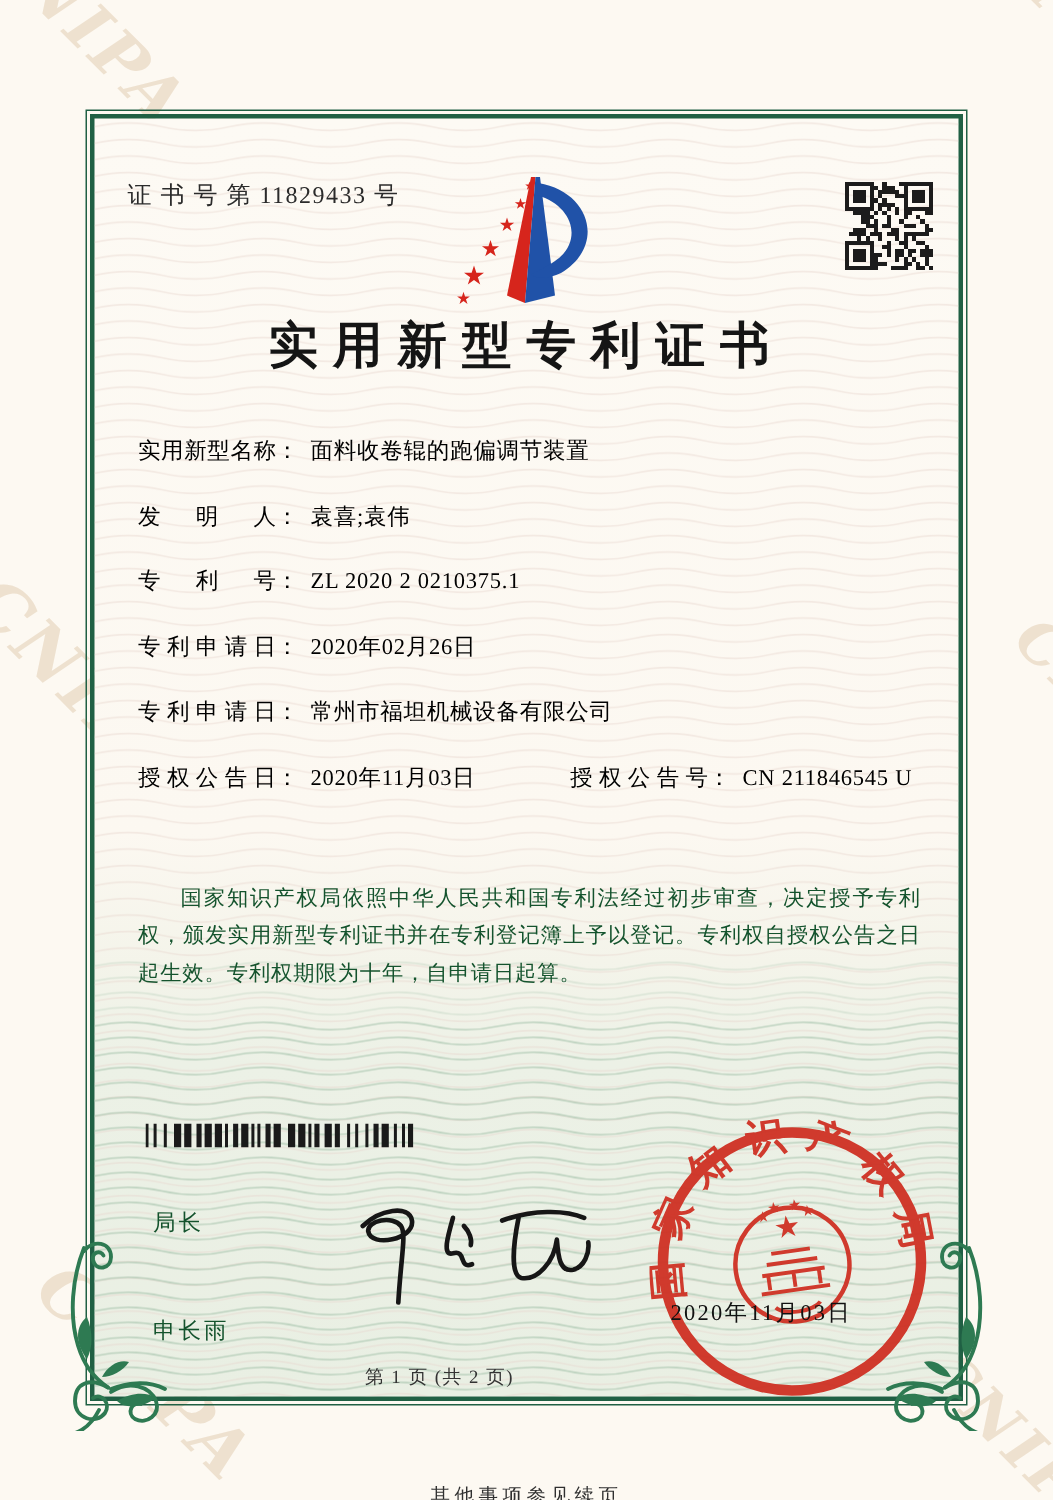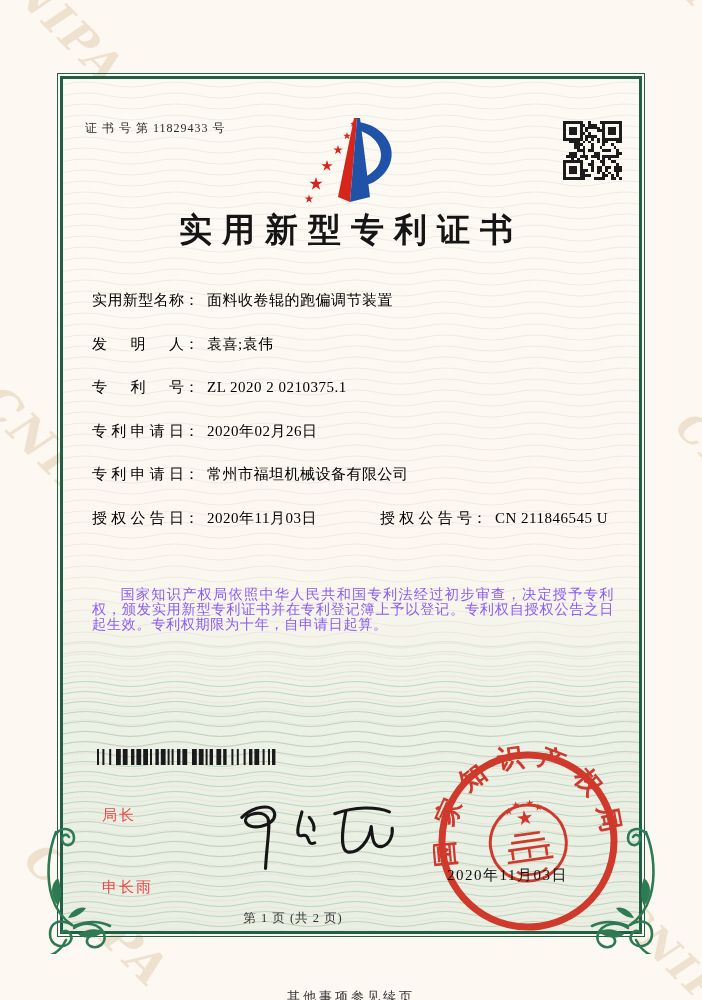--- a/index.html
+++ b/index.html
@@ -9,36 +9,36 @@
   .wm{position:absolute;z-index:0;font-family:"DejaVu Serif",serif;font-style:italic;font-weight:bold;
       color:#eee1cf;letter-spacing:3px;transform:rotate(45deg);user-select:none;}
   
   .frame{position:absolute;left:57px;top:73px;width:588px;height:864px;z-index:1;
          border:1.5px solid var(--border_green,#2c6f4e);box-sizing:border-box;}
   .frame-inner{position:absolute;inset:2px;border:3px solid var(--border_green,#206044);
          background:linear-gradient(180deg,#fdfaf4 0%,#fcf8f1 56%,#f4f4ea 66%,#ecf1e6 74%,#e9efe3 100%);}
   .waves{position:absolute;inset:0;width:100%;height:100%;}
   
   .z{position:absolute;z-index:3;}
-  .cert-no{left:85px;top:120px;font-size:12px;letter-spacing:1px;color:#2b2b2b;}
+  .cert-no{left:85px;top:120px;font-size:16px;letter-spacing:1px;color:#2b2b2b;}
   .logo{left:296px;top:112px;width:108px;height:94px;}
   .qr{left:563px;top:121px;width:59px;height:59px;}
   .title{left:0;top:208px;width:702px;text-align:center;font-size:33px;font-weight:bold;
          letter-spacing:10px;color:#151515;}
   .fields{left:92px;top:291px;width:520px;}
   .frow{position:relative;height:43.5px;font-size:15px;color:#000000;}
   .flabel{display:inline-block;width:92px;text-align:justify;text-align-last:justify;vertical-align:top;}
   .fcolon{display:inline-block;}
   .fvalue{margin-left:8px;letter-spacing:.5px;}
   .pair2{position:absolute;left:288px;top:0;}
-  .bodytext{left:92px;top:587px;width:522px;font-size:14.2px;line-height:15px;
-            text-align:justify;color:#8b5cf6;}
+  .bodytext{left:92px;top:587px;width:522px;font-size:14.2px;line-height:25px;
+            text-align:justify;color:#14532d;}
   .bodytext p{margin:0;text-indent:2em;letter-spacing:.6px;}
   .barcode{left:97px;top:749px;width:181px;height:16px;}
-  .signer{font-family:"Liberation Sans","DejaVu Sans",sans-serif;font-size:15px;color:#ef4444;letter-spacing:2px;}
+  .signer{font-family:"Liberation Sans","DejaVu Sans",sans-serif;font-size:15px;color:#14532d;letter-spacing:2px;}
   .signer-title{left:102px;top:806px;}
   .signer-name{left:102px;top:838px;margin-top:40px;}
   .signature{left:212px;top:790px;width:200px;height:82px;}
   .flourish{width:100px;height:132px;z-index:2;}
   .fl-left{left:22px;top:822px;}
   .fl-right{left:580px;top:822px;transform:scaleX(-1);}
   .seal{left:433px;top:746px;width:190px;height:190px;z-index:4;opacity:.95;}
   .seal-date{left:447px;top:866px;font-size:15px;letter-spacing:1.5px;color:#111;z-index:5;}
   .page-num{left:0;top:910px;width:586px;text-align:center;font-size:12.5px;letter-spacing:1px;color:#333;}
   .footer-note{left:0;top:988px;width:702px;text-align:center;font-size:13px;letter-spacing:3px;color:#303030;}

